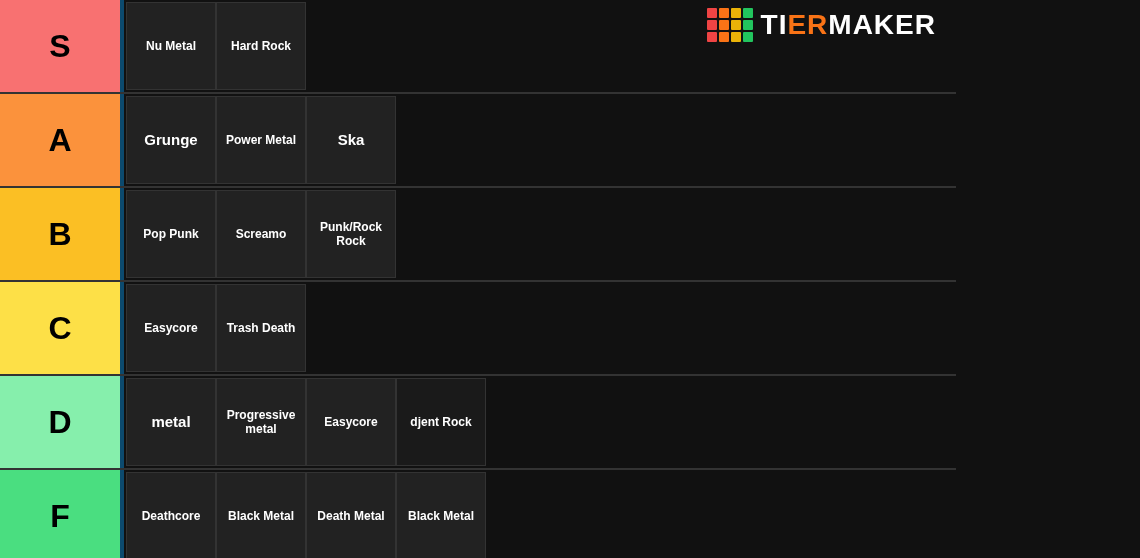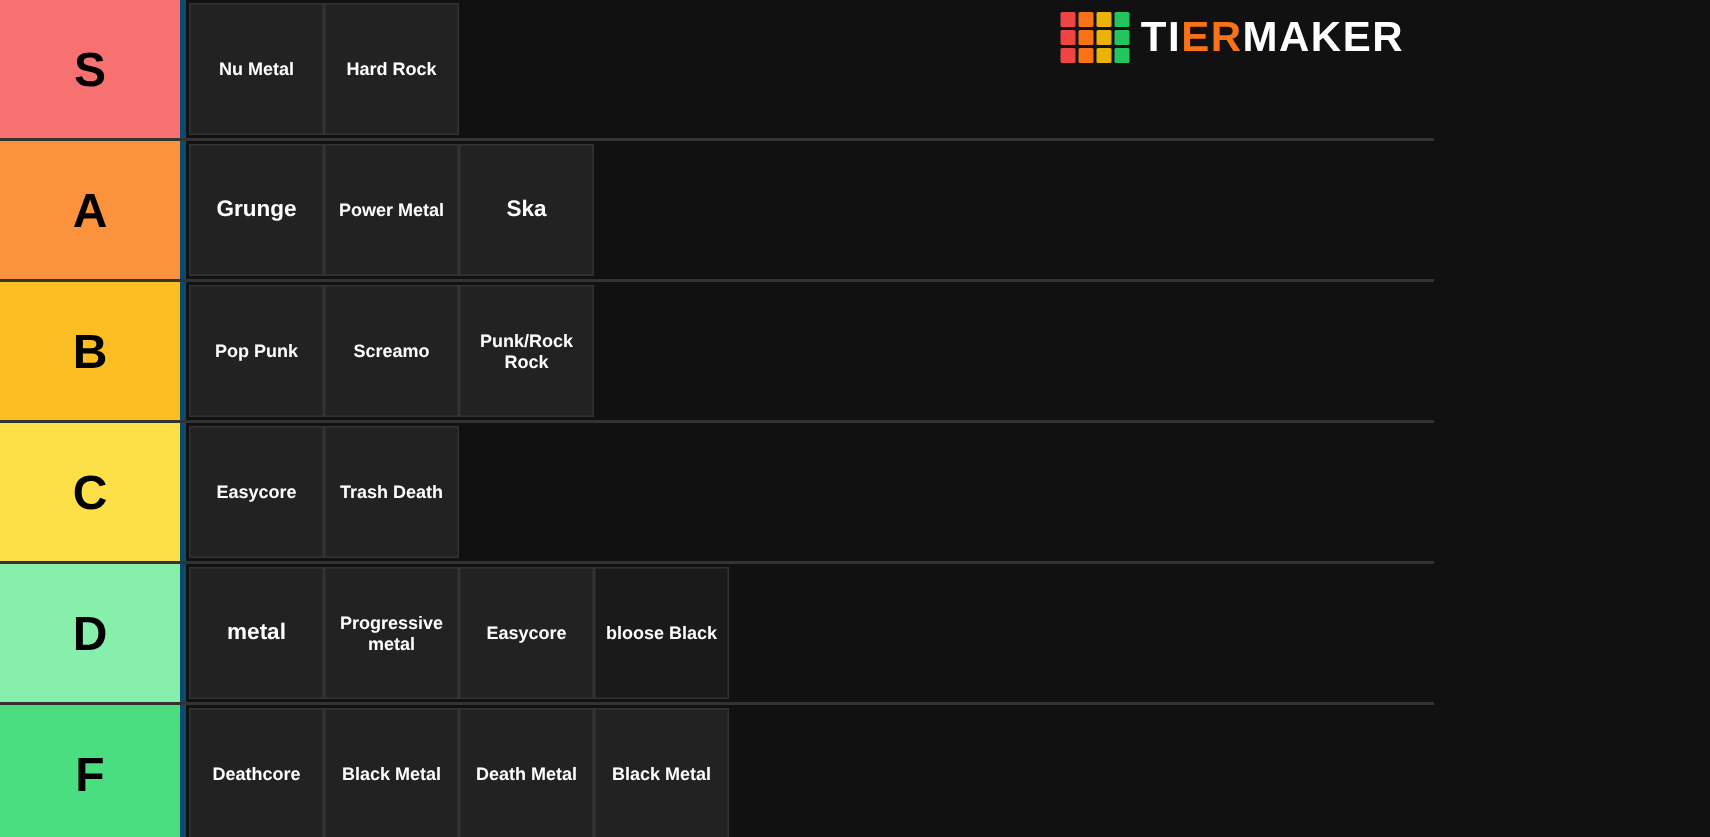--- a/index.html
+++ b/index.html
@@ -225,21 +225,21 @@
       </div>
       <div class="right-empty"></div>
     </div>
 
     <div class="tier-row">
       <div class="tier-label tier-d">D</div>
       <div class="tier-items">
         <div class="tier-item large-text">metal</div>
         <div class="tier-item">Progressive metal</div>
         <div class="tier-item">Easycore</div>
-        <div class="tier-item dark-bg">bloose Black</div>
+        <div class="tier-item dark-bg">djent Rock</div>
         <div class="tier-empty"></div>
       </div>
       <div class="right-empty"></div>
     </div>
 
     <div class="tier-row">
       <div class="tier-label tier-f">F</div>
       <div class="tier-items">
         <div class="tier-item">Deathcore</div>
         <div class="tier-item">Black Metal</div>

